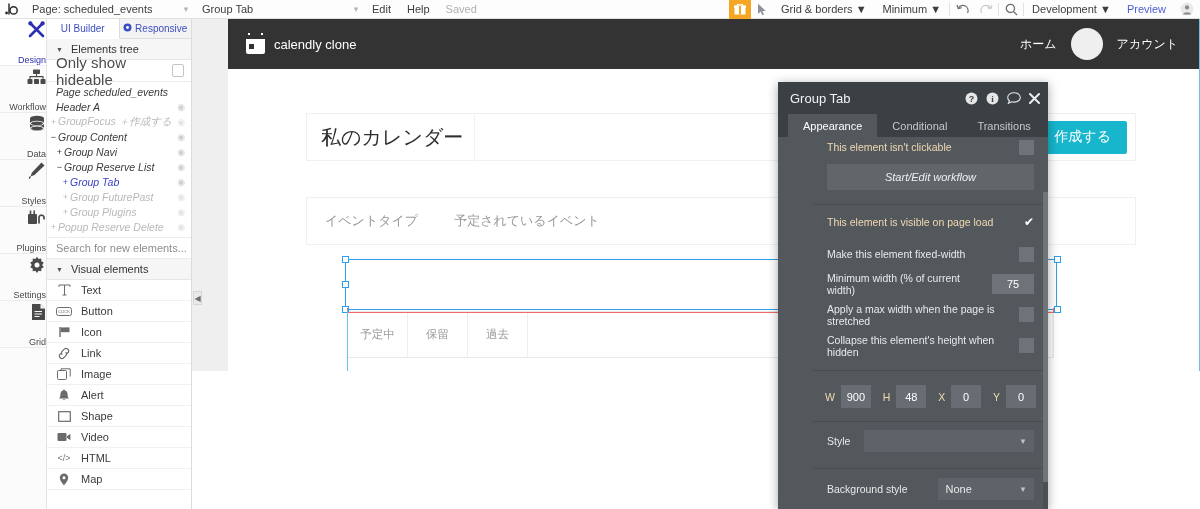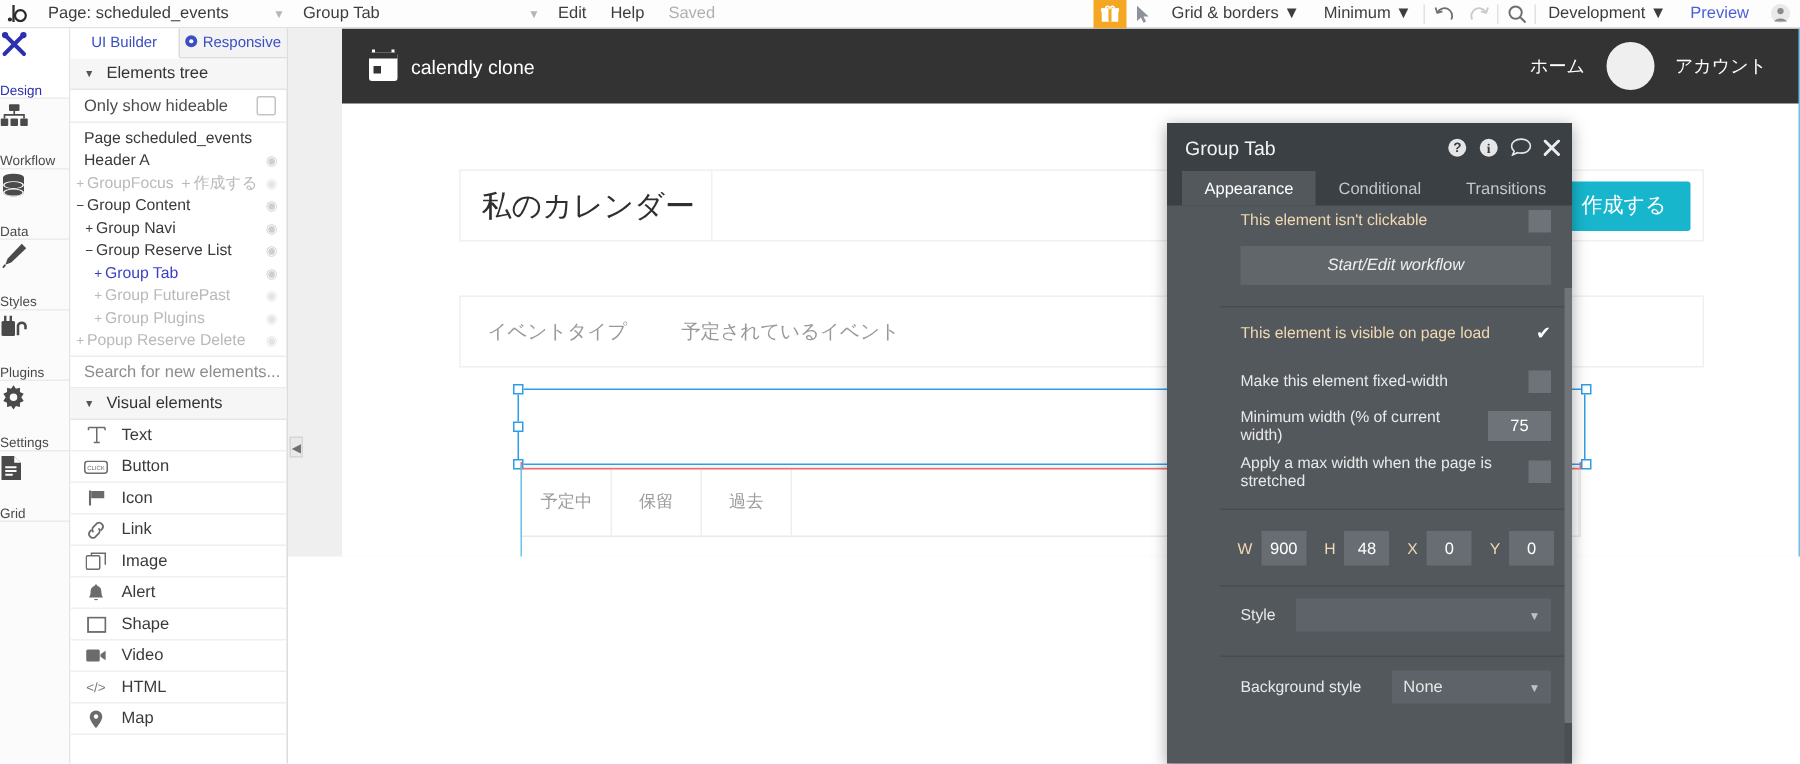--- a/index.html
+++ b/index.html
@@ -68,21 +68,21 @@
   .rail {
     position: absolute; left: 0; top: 19px;
     width: 47px; height: 490px;
     background: #fbfbfb;
     border-right: 1px solid #e3e3e3;
   }
   .rail-item {
     height: 47px;
     border-bottom: 1px solid #ececec;
     display: flex; flex-direction: column;
-    align-items: flex-start; justify-content: center;
+    align-items: flex-end; justify-content: center;
     color: #4a4a4a; gap: 15px;
   }
   .rail-item.active { color: #2c2fb0; background: #fff; }
   .rail-label { font-size: 9px; line-height: 10px; }
   .rail-ico { height: 20px; display:flex; align-items:center; justify-content:center; }
 
   
   .panel {
     position: absolute; left: 47px; top: 19px;
     width: 145px; height: 490px;
@@ -110,35 +110,35 @@
     border-bottom: 1px solid #e6e6e6;
     font-size: 11px; color: #333;
   }
   .tri { font-size: 7px; color: #555; }
 
   .only-hideable {
     height: 22px; display: flex; align-items: center;
     justify-content: space-between;
     padding: 0 7px 0 9px;
     border-bottom: 1px solid #ececec;
-    font-size: 11px; color: #4d4d4d;
+    font-size: 15px; color: #4d4d4d;
   }
   .chk-box {
     width: 13px; height: 13px;
     border: 1px solid #c4c4c4; border-radius: 2px; background: #fff;
   }
 
   .tree { padding-top: 2px; }
   .tree-row {
     height: 15px; display: flex; align-items: center;
     padding-right: 6px;
     font-size: 10.5px; color: #3a3a3a;
     white-space: nowrap;
   }
-  .tree-row .tname { flex: 1; overflow: hidden; }
+  .tree-row .tname { flex: 1; overflow: hidden; font-style: italic; }
   .tree-row.dim { color: #b9b9b9; }
   .tree-row.sel { color: #3b3fc4; }
   .tw { width: 9px; display: inline-block; text-align: center; font-size: 9px; color: inherit; }
   .eye { color: #cfcfcf; font-size: 9px; }
   .eye.dim { color: #e4e4e4; }
 
   .search-new {
     height: 22px; display: flex; align-items: center;
     padding-left: 9px; margin-top: 3px;
     border-top: 1px solid #ececec;
@@ -820,20 +820,24 @@
     <div class="dlg-row" style="height:30px">
       <span class="dlg-label plain">Minimum width (% of current width)</span>
       <span class="num-box" style="margin-left:auto;width:42px">75</span>
     </div>
 
     <div class="dlg-row" style="height:31px">
       <span class="dlg-label plain">Apply a max width when the page is stretched</span>
       <span class="sq-chk"></span>
     </div>
 
+    <div class="dlg-row" style="height:31px">
+      <span class="dlg-label plain">Collapse this element's height when hidden</span>
+      <span class="sq-chk"></span>
+    </div>
 
     <div class="hr" style="margin-top:9px"></div>
 
     <div class="dim-row" style="height:42px; padding-top:9px">
       <span class="dim-lab">W</span>
       <span class="dim-box">900</span>
       <span class="dim-lab" style="margin-left:6px">H</span>
       <span class="dim-box">48</span>
       <span class="dim-lab" style="margin-left:6px">X</span>
       <span class="dim-box">0</span>
@@ -846,21 +850,21 @@
     <div class="dlg-row" style="height:38px; gap:14px">
       <span class="dlg-label plain">Style</span>
       <span class="sel-box">
         <span></span>
         <span class="dd">▼</span>
       </span>
     </div>
 
     <div class="hr" style="margin-top:8px"></div>
 
-    <div class="dlg-row" style="height:40px; gap:20px">
+    <div class="dlg-row" style="height:40px; gap:30px">
       <span class="dlg-label plain">Background style</span>
       <span class="sel-box">
         <span>None</span>
         <span class="dd">▼</span>
       </span>
     </div>
 
     <div class="dlg-scroll-track"></div>
     <div class="dlg-scroll"></div>
   </div>

